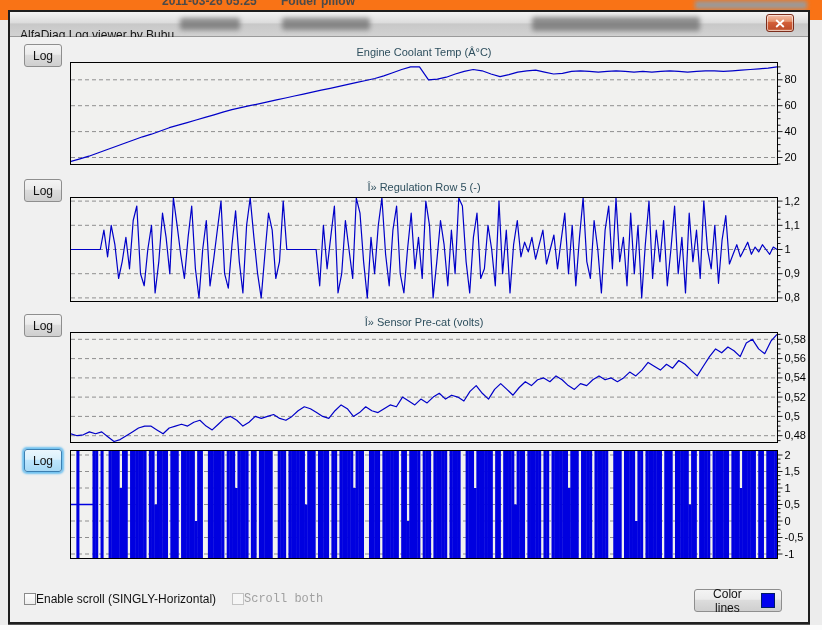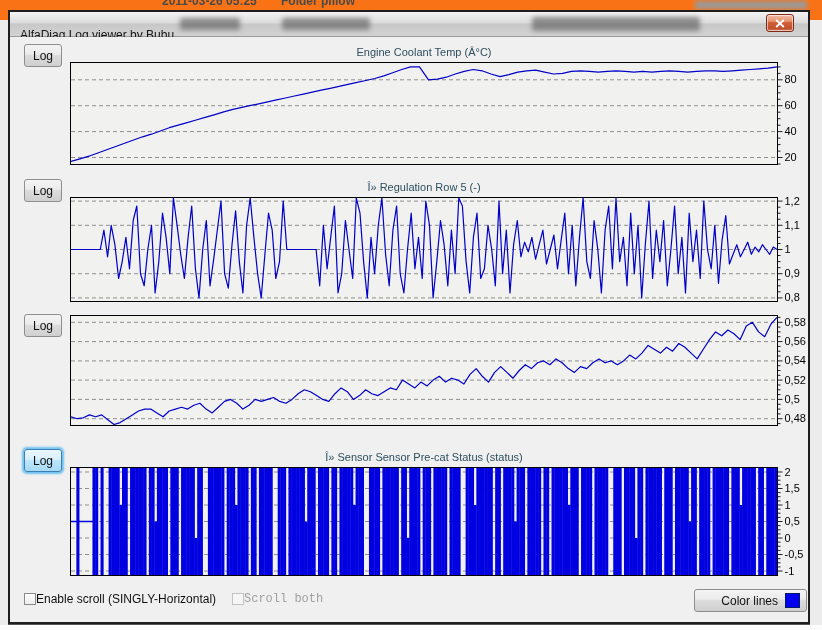--- a/index.html
+++ b/index.html
@@ -66,21 +66,21 @@
   
   .controls{position:absolute;left:0;top:552px;width:796px;height:24px;}
   .cb{position:absolute;display:flex;align-items:center;font-size:12px;color:#111;}
   .cb1{left:14px;top:3px;}
   .cb2{left:222px;top:3px;font-family:Liberation Mono, monospace;}
   .box{display:inline-block;width:12px;height:12px;box-sizing:border-box;
     border:1px solid #8a8a8a;background:linear-gradient(180deg,#fff,#ededed);}
   .cb.disabled{color:#a0a0a0;}
   .cb.disabled .box{border-color:#c3c3c3;background:#f6f6f6;}
   .colorlines{
-    position:absolute;left:684px;top:0;width:113px;height:23px;
+    position:absolute;left:684px;top:0;width:88px;height:23px;
     border:1px solid #8e8e8e;border-radius:3px;font-size:12px;color:#111;
     font-family:"Liberation Sans", sans-serif;
     background:linear-gradient(180deg,#f4f4f4,#ebebeb 45%,#dddddd 46%,#cfcfcf);
     display:flex;align-items:center;justify-content:flex-end;gap:7px;padding:0 6px;
   }
   .swatch{display:inline-block;width:13px;height:13px;border:1px solid #001a66;}
 </style>
 </head>
 <body>
 
@@ -181,20 +181,21 @@
                 <text x="6.5" y="34.8" font-size="11" fill="#000">1,1</text>
                 <text x="6.5" y="10.6" font-size="11" fill="#000">1,2</text>
               </svg></div>
         </div>
       </div>
     </div>
 
     <div class="row" style="top:278px">
       <button class="log">Log</button>
       <div class="chart">
+        <div class="ctitle">Î» Sensor Pre-cat (volts)</div>
         <div class="plotwrap">
           <div class="plot"><svg width="706" height="109">
                 <line x1="0" x2="706" y1="102.7" y2="102.7" stroke="#8f8f8f" stroke-width="1" stroke-dasharray="4 3"></line>
                 <line x1="0" x2="706" y1="83.4" y2="83.4" stroke="#8f8f8f" stroke-width="1" stroke-dasharray="4 3"></line>
                 <line x1="0" x2="706" y1="64.1" y2="64.1" stroke="#8f8f8f" stroke-width="1" stroke-dasharray="4 3"></line>
                 <line x1="0" x2="706" y1="44.9" y2="44.9" stroke="#8f8f8f" stroke-width="1" stroke-dasharray="4 3"></line>
                 <line x1="0" x2="706" y1="25.6" y2="25.6" stroke="#8f8f8f" stroke-width="1" stroke-dasharray="4 3"></line>
                 <line x1="0" x2="706" y1="6.3" y2="6.3" stroke="#8f8f8f" stroke-width="1" stroke-dasharray="4 3"></line>
                 <polyline points="0.0,100.8 6.1,102.7 12.3,101.8 18.4,98.9 24.6,100.8 30.7,98.9 36.8,103.7 43.0,108.5 49.1,106.6 55.3,102.7 61.4,98.9 67.5,95.0 73.7,93.1 79.8,93.1 85.9,96.9 92.1,100.8 98.2,95.0 104.4,93.1 110.5,91.2 116.6,93.1 122.8,89.2 128.9,87.3 135.1,93.1 141.2,96.9 147.3,91.2 153.5,85.4 159.6,83.4 165.8,87.3 171.9,93.1 178.0,89.2 184.2,83.4 190.3,85.4 196.5,83.4 202.6,81.5 208.7,85.4 214.9,87.3 221.0,83.4 227.1,77.7 233.3,73.8 239.4,75.7 245.6,79.6 251.7,83.4 257.8,85.4 264.0,77.7 270.1,71.9 276.3,75.7 282.4,83.4 288.5,79.6 294.7,73.8 300.8,77.7 307.0,79.6 313.1,75.7 319.2,71.9 325.4,73.8 331.5,64.1 337.7,68.0 343.8,71.9 349.9,66.1 356.1,69.9 362.2,64.1 368.3,60.3 374.5,66.1 380.6,62.2 386.8,64.1 392.9,68.0 399.0,58.4 405.2,52.6 411.3,60.3 417.5,66.1 423.6,56.4 429.7,50.6 435.9,56.4 442.0,62.2 448.2,54.5 454.3,48.7 460.4,52.6 466.6,46.8 472.7,44.9 478.9,48.7 485.0,42.9 491.1,46.8 497.3,52.6 503.4,56.4 509.5,50.6 515.7,52.6 521.8,46.8 528.0,42.9 534.1,46.8 540.2,44.9 546.4,48.7 552.5,44.9 558.7,39.1 564.8,42.9 570.9,37.1 577.1,29.4 583.2,33.3 589.4,37.1 595.5,31.3 601.6,35.2 607.8,27.5 613.9,31.3 620.1,37.1 626.2,42.9 632.3,33.3 638.5,23.6 644.6,15.9 650.7,19.8 656.9,14.0 663.0,17.8 669.2,23.6 675.3,10.1 681.4,6.3 687.6,15.9 693.7,20.7 699.9,8.2 706.0,1.4" fill="none" stroke="#0000c8" stroke-width="1.2" stroke-linejoin="round"></polyline>
               </svg></div>
@@ -229,21 +230,20 @@
                 <text x="6.5" y="33.1" font-size="11" fill="#000">0,56</text>
                 <text x="6.5" y="13.8" font-size="11" fill="#000">0,58</text>
               </svg></div>
         </div>
       </div>
     </div>
 
     <div class="row" style="top:413px">
       <button class="log focused">Log</button>
       <div class="chart">
-        <div class="ctitle">Î» Sensor Sensor Pre-cat Status (status)</div>
         <div class="plotwrap">
           <div class="plot"><svg width="706" height="107">
                 <line x1="0" x2="706" y1="103.0" y2="103.0" stroke="#8f8f8f" stroke-width="1" stroke-dasharray="4 3"></line>
                 <line x1="0" x2="706" y1="86.5" y2="86.5" stroke="#8f8f8f" stroke-width="1" stroke-dasharray="4 3"></line>
                 <line x1="0" x2="706" y1="70.0" y2="70.0" stroke="#8f8f8f" stroke-width="1" stroke-dasharray="4 3"></line>
                 <line x1="0" x2="706" y1="53.5" y2="53.5" stroke="#8f8f8f" stroke-width="1" stroke-dasharray="4 3"></line>
                 <line x1="0" x2="706" y1="37.0" y2="37.0" stroke="#8f8f8f" stroke-width="1" stroke-dasharray="4 3"></line>
                 <line x1="0" x2="706" y1="20.5" y2="20.5" stroke="#8f8f8f" stroke-width="1" stroke-dasharray="4 3"></line>
                 <line x1="0" x2="706" y1="4.0" y2="4.0" stroke="#8f8f8f" stroke-width="1" stroke-dasharray="4 3"></line>
                 <rect x="5.37" y="0.0" width="3.08" height="107.0" fill="#0000e0"></rect>

